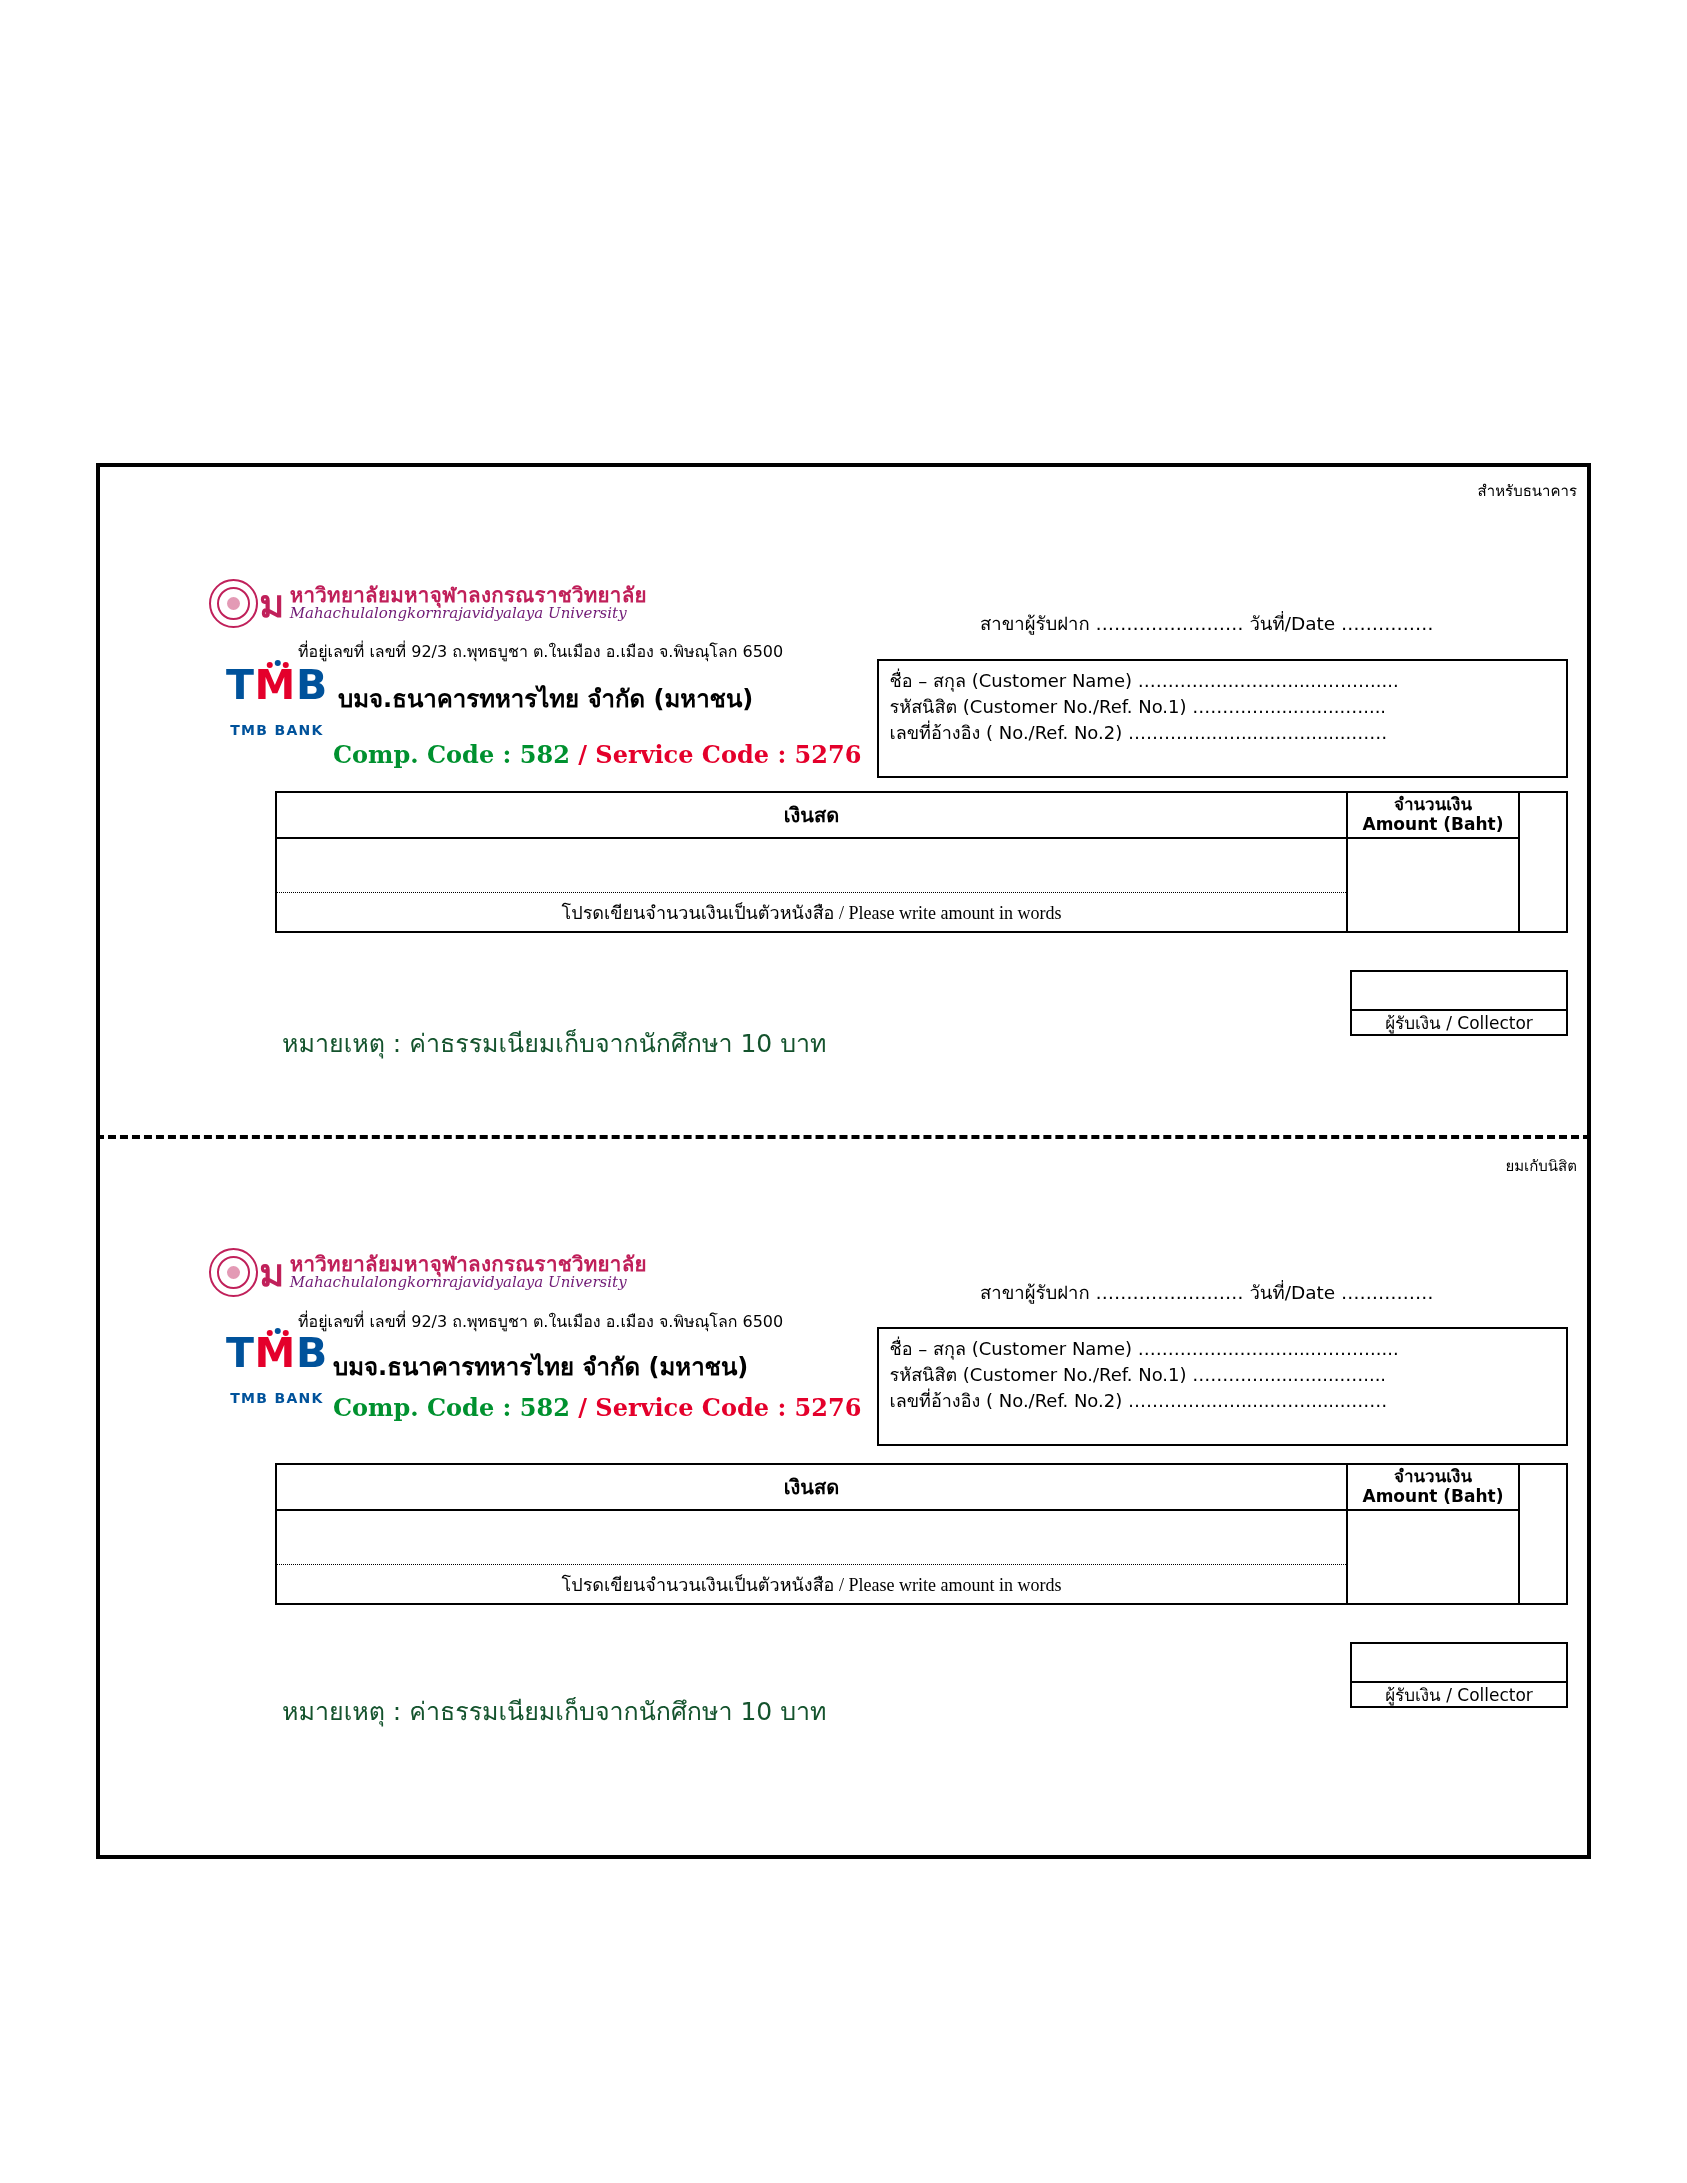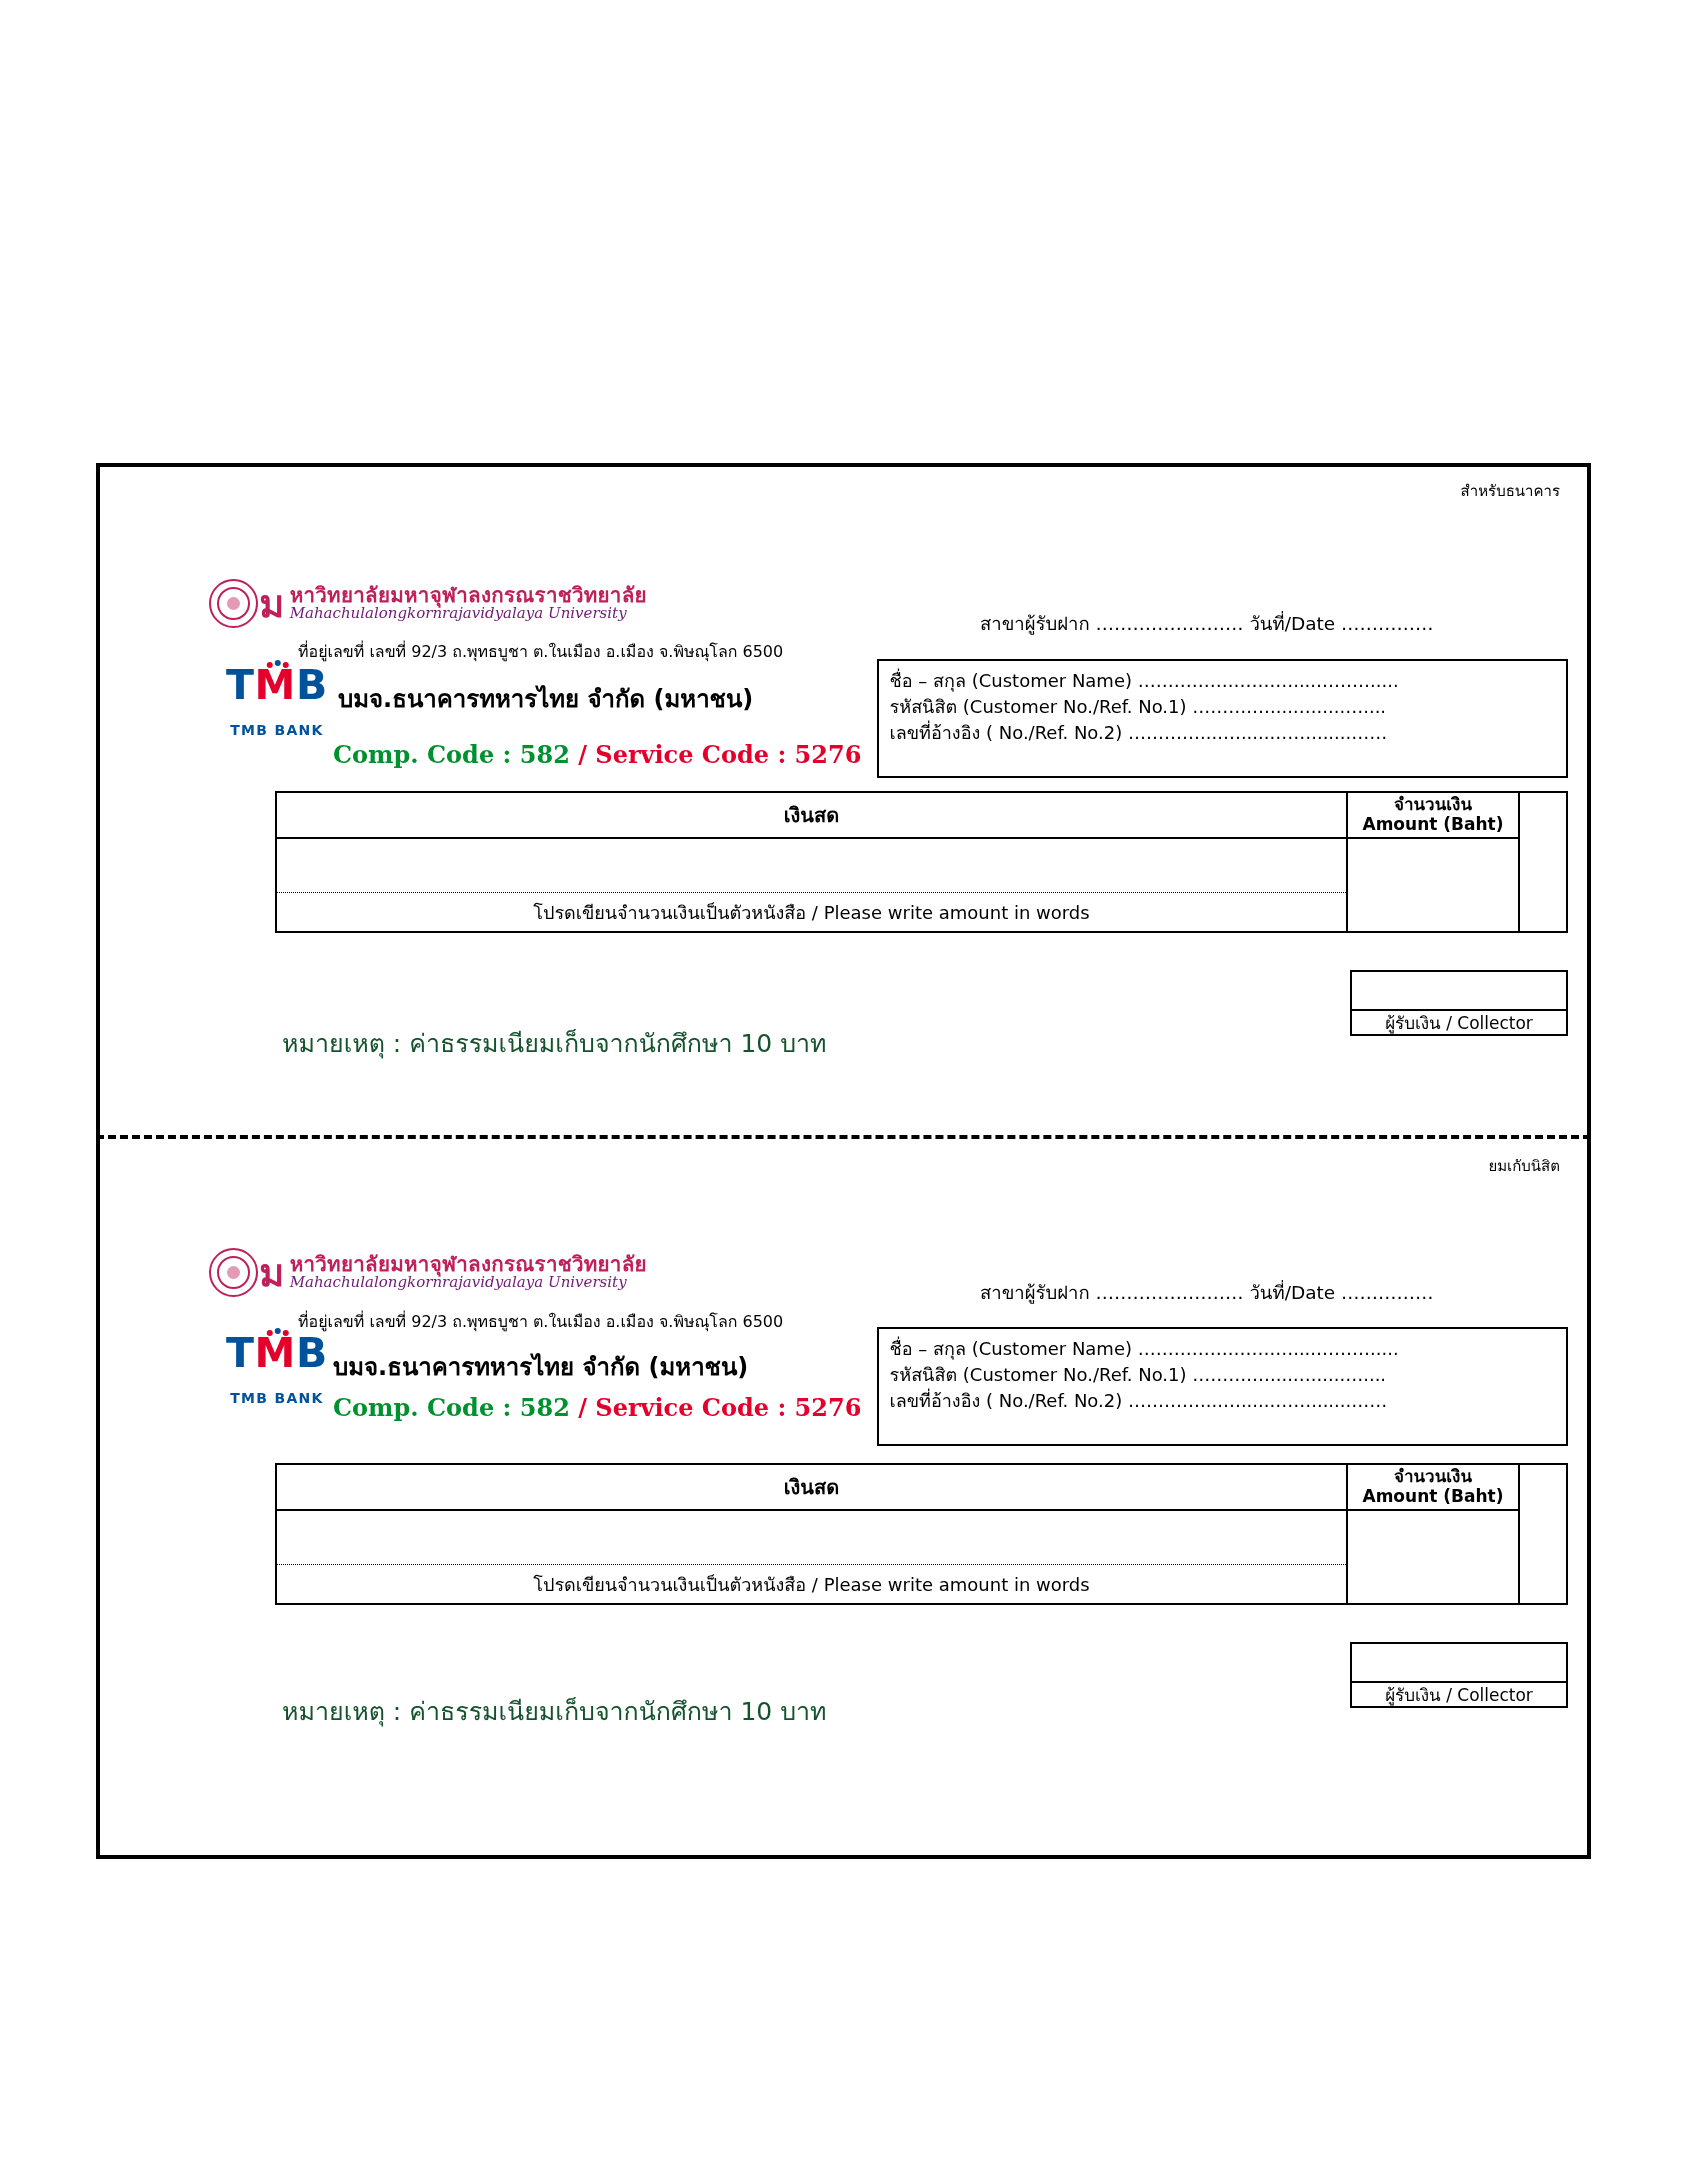--- a/index.html
+++ b/index.html
@@ -26,21 +26,21 @@
   .slip {
     position: relative;
     width: 100%;
     box-sizing: border-box;
   }
   .slip-top { height: 675px; }
   .slip-bottom { height: 701px; }
 
   .corner-note {
     position: absolute;
-    right: 27px;
+    right: 10px;
     font-size: 15px;
     font-family: "DejaVu Sans", sans-serif;
     color: #000;
   }
 
   
   .uni-block {
     position: absolute;
     display: flex;
     align-items: center;
@@ -207,20 +207,21 @@
   .amt-left-blank {
     flex: 1;
     border-bottom: 1.3px dotted #000;
   }
   .amt-left-foot {
     height: 38px;
     display: flex;
     align-items: center;
     justify-content: center;
     font-size: 18px;
+    font-family: Liberation Serif, serif;
   }
   .amt-right {
     width: 172px;
     display: flex;
     flex-direction: column;
     border-right: 2px solid #000;
     box-sizing: border-box;
     gap: 16px;
   }
   .amt-right-head {

